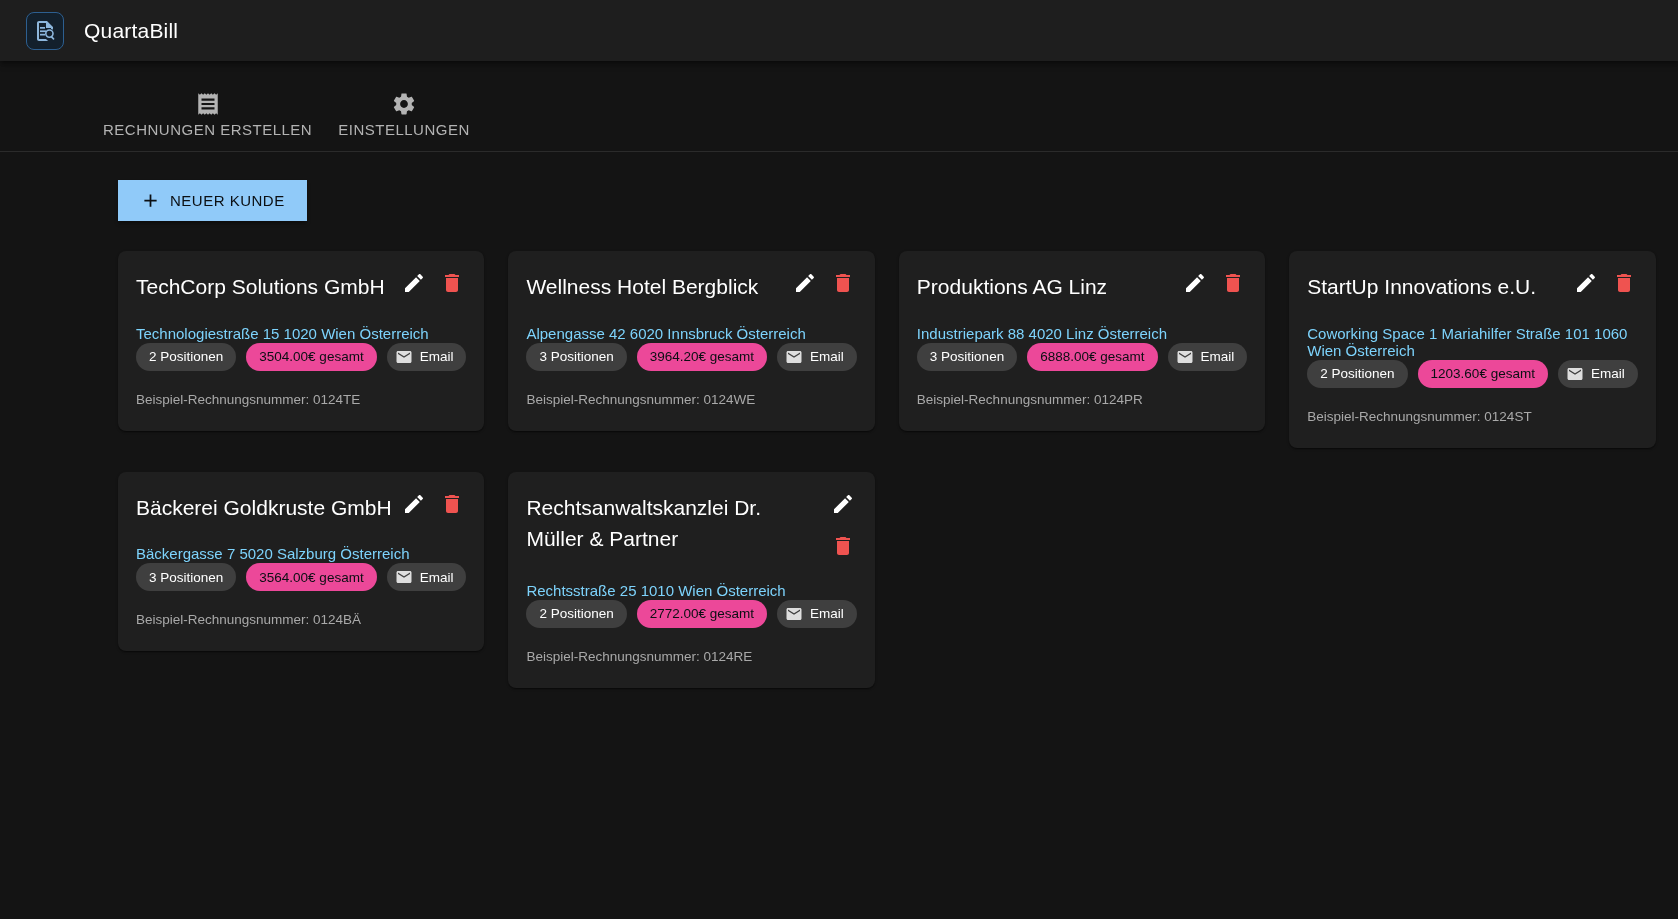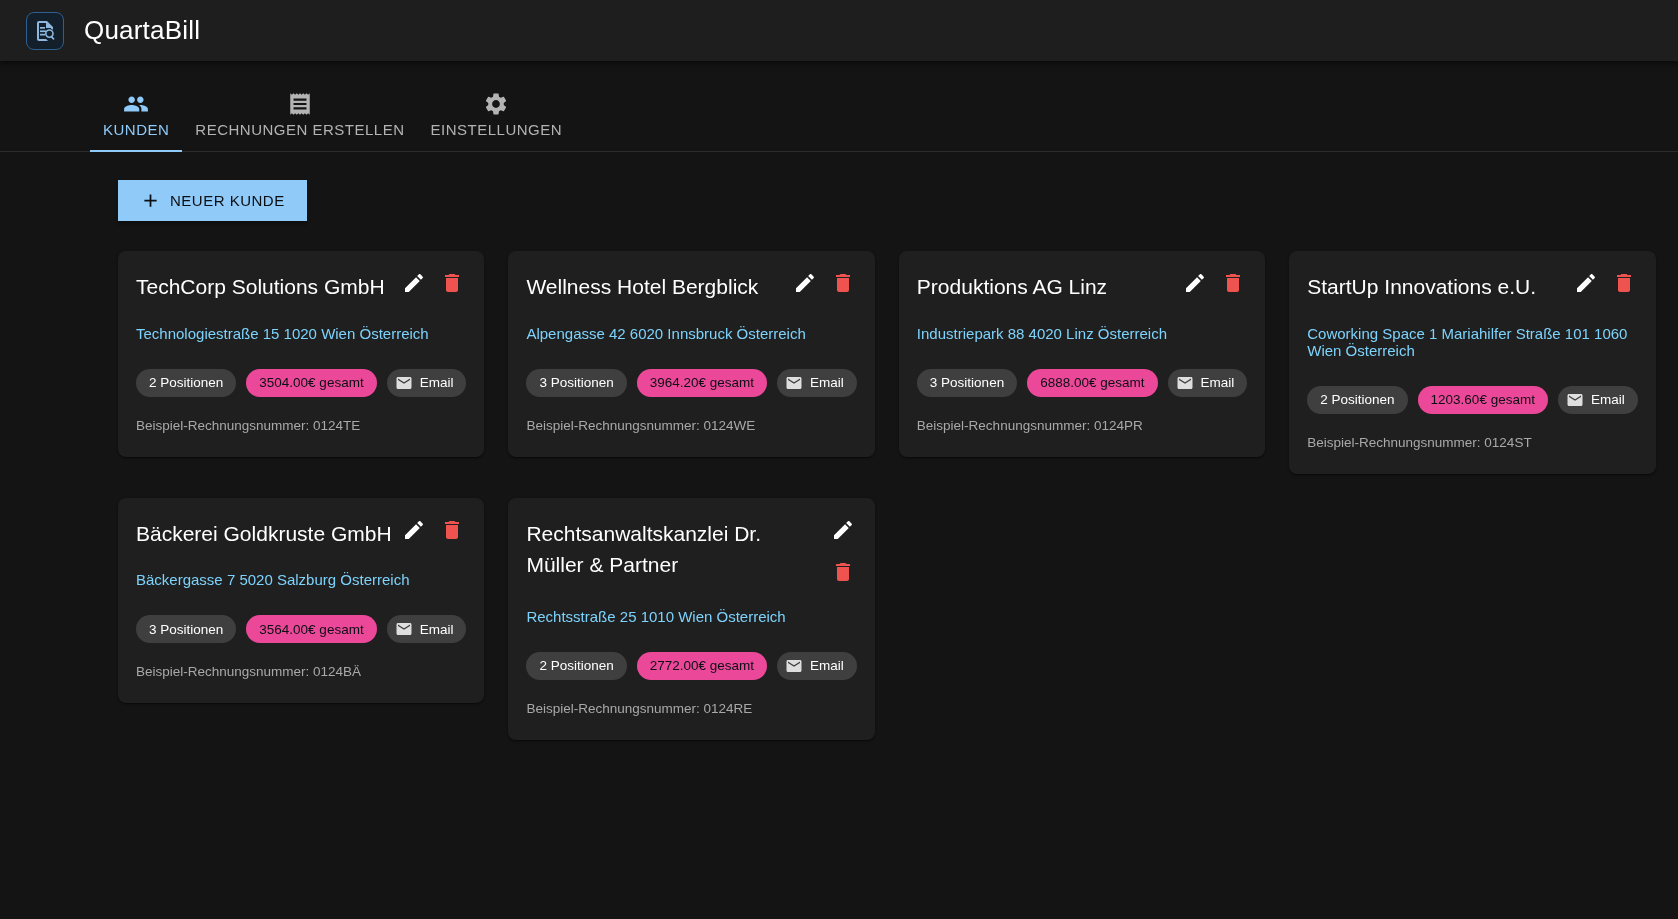--- a/index.html
+++ b/index.html
@@ -24,21 +24,21 @@
     z-index:5;
   }
   .logo-box {
     width:38px; height:38px;
     background:#13202c;
     border:1px solid #2d5f90;
     border-radius:8px;
     display:flex; align-items:center; justify-content:center;
     flex:0 0 auto;
   }
-  .app-title { font-size:26px; font-weight:500; letter-spacing:.2px; color:#fff; }
+  .app-title { font-size:21px; font-weight:500; letter-spacing:.2px; color:#fff; }
 
   
   .tabbar {
     margin-top:18px;
     padding-left:90px;
     display:flex;
     border-bottom:1px solid rgba(255,255,255,.1);
   }
   .tab {
     position:relative;
@@ -103,21 +103,21 @@
     background:none; border:none; cursor:pointer;
     display:flex; align-items:center; justify-content:center;
     padding:0;
   }
   .icon-btn svg { width:24px; height:24px; }
   .edit-btn svg { fill:#ffffff; }
   .delete-btn svg { fill:#ef5350; }
 
   .card-address { color:#7dd3fc; font-size:15px; margin-top:22px; }
 
-  .chips { display:flex; align-items:flex-end; gap:10px; margin-top:27px; }
+  .chips { display:flex; align-items:flex-end; gap:10px; margin-top:1px; }
   .chip {
     display:inline-flex; align-items:center;
     height:28px; padding:0 13px;
     border-radius:14px;
     font-size:13.5px; white-space:nowrap;
   }
   .chip.default { background:#3f3f3f; color:#fff; }
   .chip.primary { background:#ec4899; color:#0b0f13; }
   .chip.email { gap:7px; padding-left:8px; cursor:pointer; }
   .chip.email svg { width:18px; height:18px; fill:#dedede; }
@@ -135,26 +135,20 @@
       <rect x="7" y="11.4" width="6" height="1.7" fill="#8db7dd"></rect>
       <rect x="7" y="14.8" width="5" height="1.7" fill="#8db7dd"></rect>
       <circle cx="16.4" cy="14.6" r="3.6" fill="none" stroke="#8db7dd" stroke-width="1.6"></circle>
       <rect x="18.7" y="16.7" width="1.7" height="4.4" rx=".8" transform="rotate(-45 19.5 18.9)" fill="#8db7dd"></rect>
     </svg>
   </div>
   <div class="app-title">QuartaBill</div>
 </header>
 
 <nav class="tabbar">
-  <button class="tab active">
-    <svg viewBox="0 0 24 24">
-        <path d="M16 11c1.66 0 2.99-1.34 2.99-3S17.66 5 16 5c-1.66 0-3 1.34-3 3s1.34 3 3 3zm-8 0c1.66 0 2.99-1.34 2.99-3S9.66 5 8 5C6.34 5 5 6.34 5 8s1.34 3 3 3zm0 2c-2.33 0-7 1.17-7 3.5V19h14v-2.5c0-2.33-4.67-3.5-7-3.5zm8 0c-.29 0-.62.02-.97.05 1.16.84 1.97 1.97 1.97 3.45V19h6v-2.5c0-2.33-4.67-3.5-7-3.5z"></path>
-      </svg>
-    <span>KUNDEN</span>
-  </button>
   <button class="tab">
     <svg viewBox="0 0 24 24">
         <path d="M18 17H6v-2h12v2zm0-4H6v-2h12v2zm0-4H6V7h12v2zM3 22l1.5-1.5L6 22l1.5-1.5L9 22l1.5-1.5L12 22l1.5-1.5L15 22l1.5-1.5L18 22l1.5-1.5L21 22V2l-1.5 1.5L18 2l-1.5 1.5L15 2l-1.5 1.5L12 2l-1.5 1.5L9 2 7.5 3.5 6 2 4.5 3.5 3 2v20z"></path>
       </svg>
     <span>RECHNUNGEN ERSTELLEN</span>
   </button>
   <button class="tab">
     <svg viewBox="0 0 24 24">
         <path d="M19.14 12.94c.04-.3.06-.61.06-.94 0-.32-.02-.64-.07-.94l2.03-1.58c.18-.14.23-.41.12-.61l-1.92-3.32c-.12-.22-.37-.29-.59-.22l-2.39.96c-.5-.38-1.03-.7-1.62-.94l-.36-2.54c-.04-.24-.24-.41-.48-.41h-3.84c-.24 0-.43.17-.47.41l-.36 2.54c-.59.24-1.13.57-1.62.94l-2.39-.96c-.22-.08-.47 0-.59.22L2.74 8.87c-.12.21-.08.47.12.61l2.03 1.58c-.05.3-.09.63-.09.94s.02.64.07.94l-2.03 1.58c-.18.14-.23.41-.12.61l1.92 3.32c.12.22.37.29.59.22l2.39-.96c.5.38 1.03.7 1.62.94l.36 2.54c.05.24.24.41.48.41h3.84c.24 0 .44-.17.47-.41l.36-2.54c.59-.24 1.13-.56 1.62-.94l2.39.96c.22.08.47 0 .59-.22l1.92-3.32c.12-.22.07-.47-.12-.61l-2.01-1.58zM12 15.6c-1.98 0-3.6-1.62-3.6-3.6s1.62-3.6 3.6-3.6 3.6 1.62 3.6 3.6-1.62 3.6-3.6 3.6z"></path>
       </svg>

